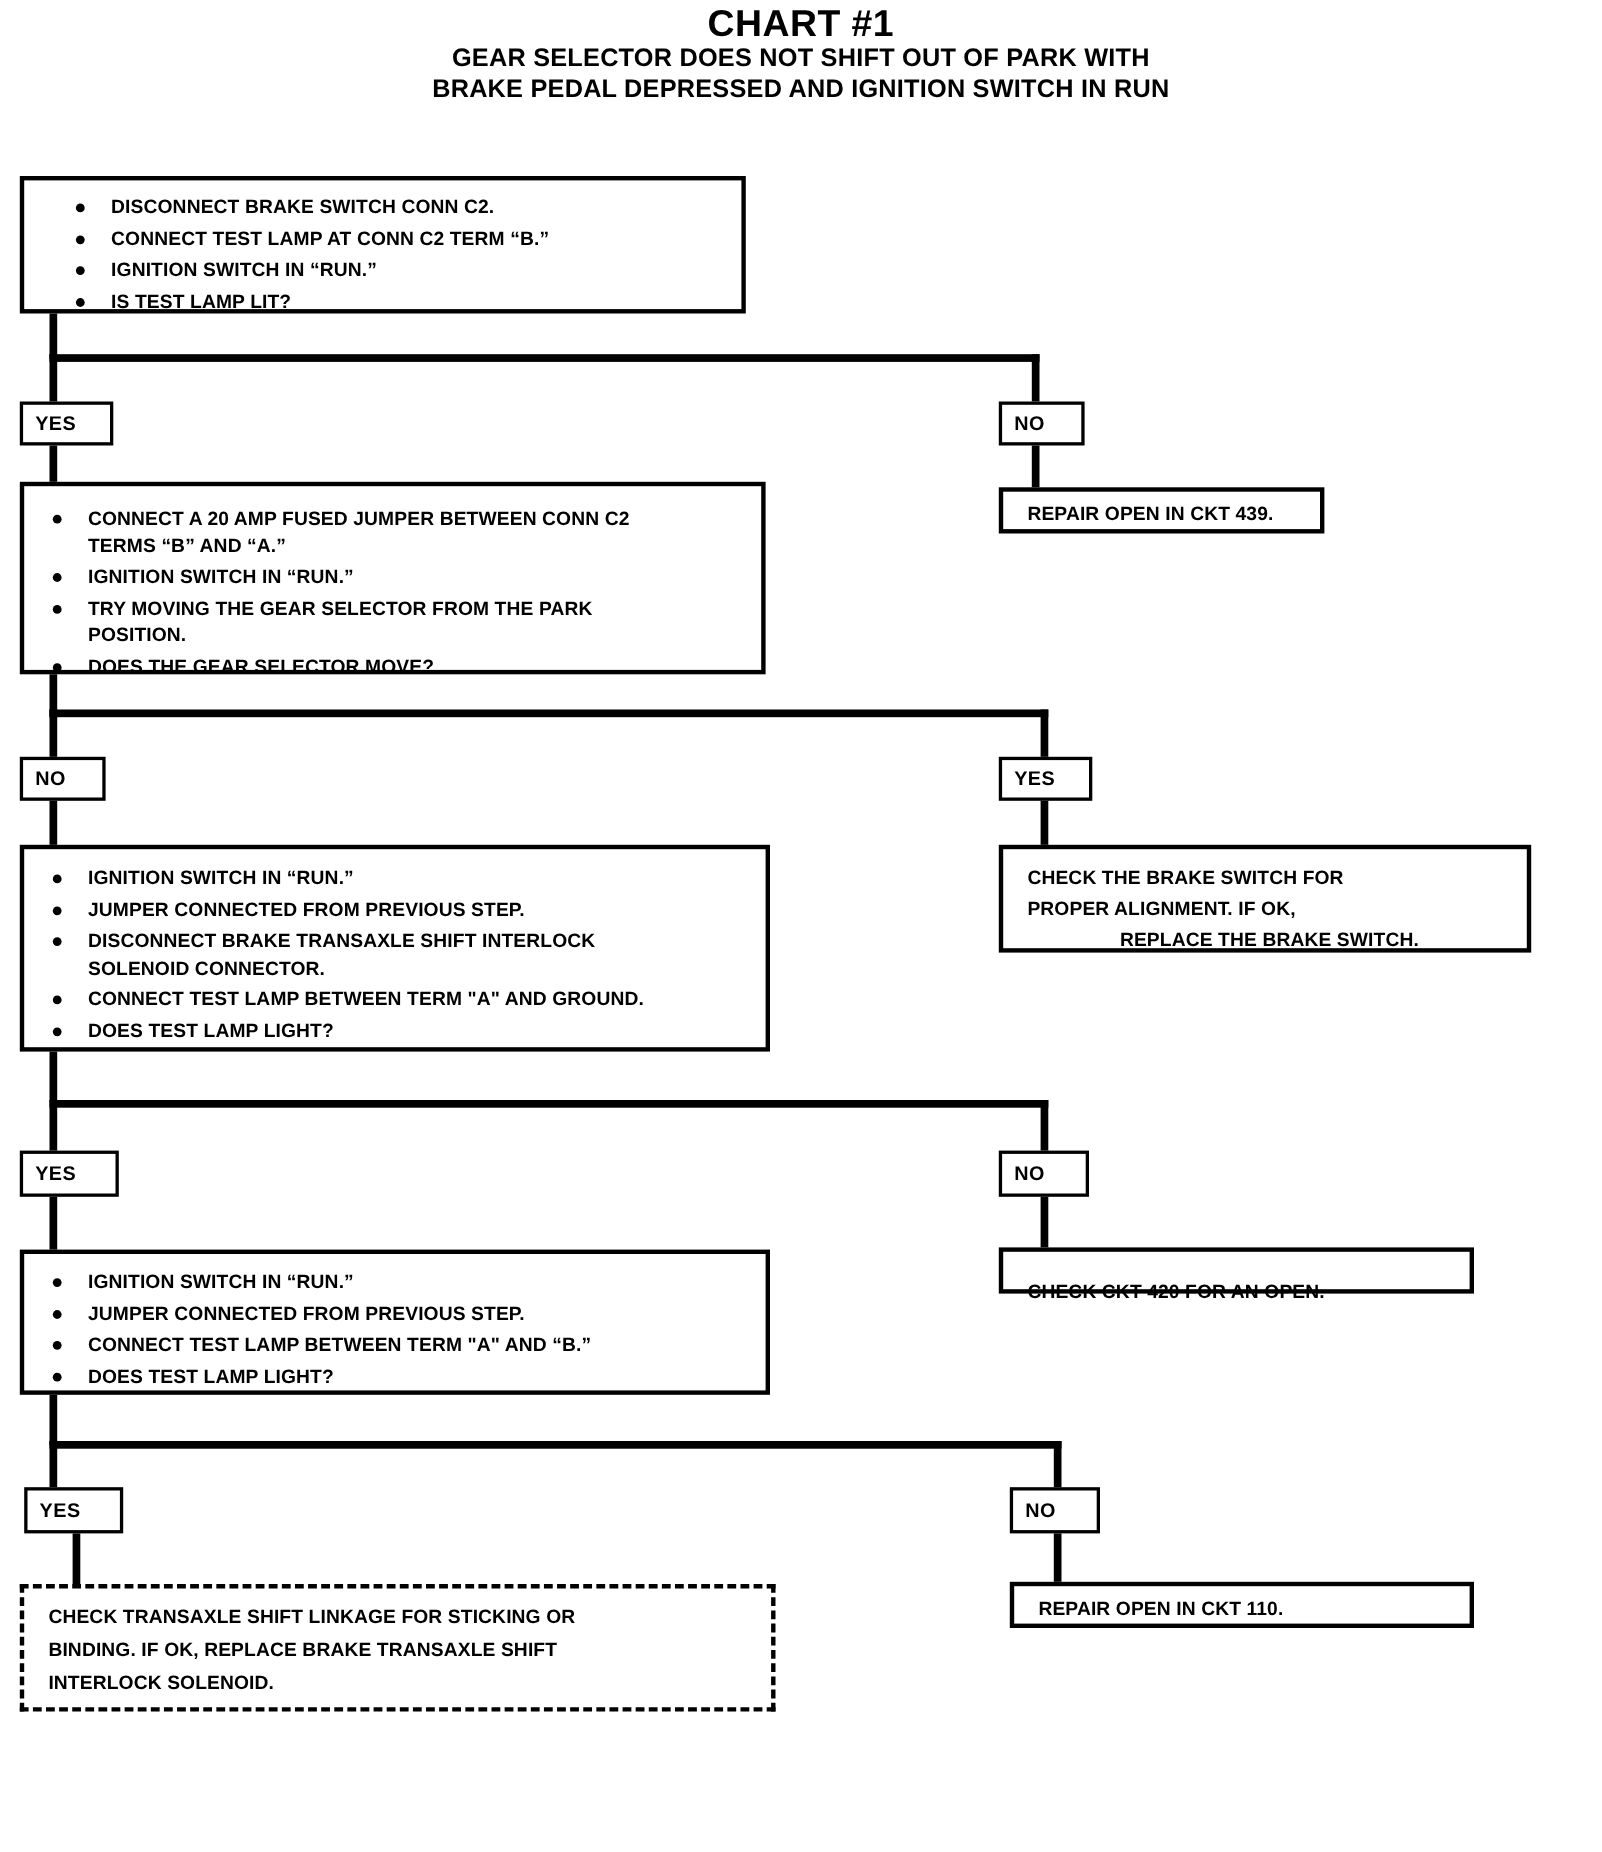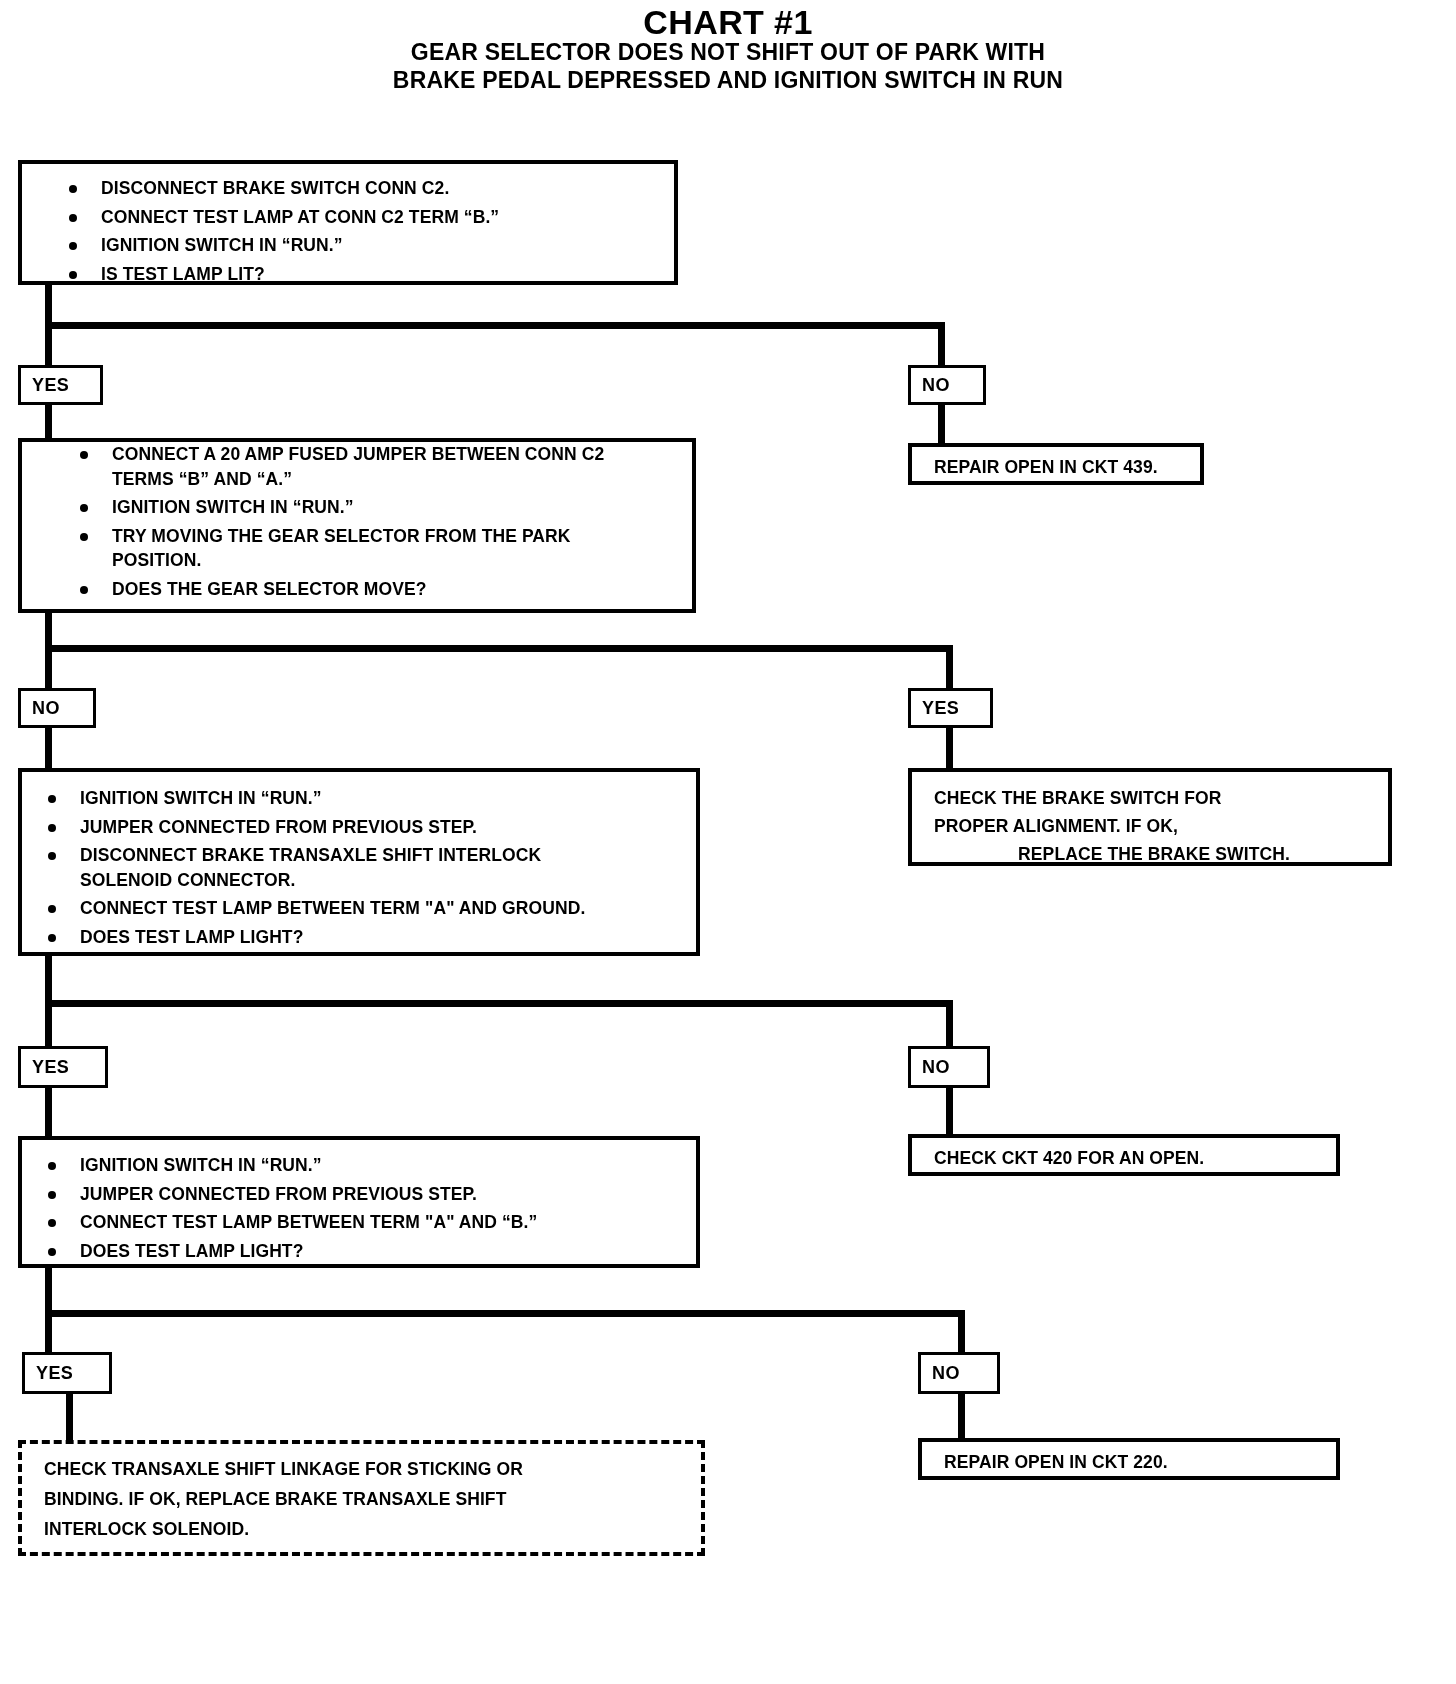--- a/index.html
+++ b/index.html
@@ -135,21 +135,21 @@
   </div>
 
   <div class="vline" style="left:45px; top:405px; height:35px;"></div>
   <div class="vline" style="left:938px; top:405px; height:40px;"></div>
 
   <div class="box" style="left:908px; top:443px; width:296px; height:42px;">
     <div class="plain-text" style="padding-top:7px;">REPAIR OPEN IN CKT 439.</div>
   </div>
 
   <div class="box" style="left:18px; top:438px; width:678px; height:175px;">
-    <ul class="ul" style="padding-top:0;margin-left:32px;">
+    <ul class="ul" style="padding-top:17px;">
       <li class="li" style="margin-bottom:0;">CONNECT A 20 AMP FUSED JUMPER BETWEEN CONN C2</li>
       <li class="li cont">TERMS “B” AND “A.”</li>
       <li class="li">IGNITION SWITCH IN “RUN.”</li>
       <li class="li" style="margin-bottom:0;">TRY MOVING THE GEAR SELECTOR FROM THE PARK</li>
       <li class="li cont">POSITION.</li>
       <li class="li">DOES THE GEAR SELECTOR MOVE?</li>
     </ul>
   </div>
 
   <div class="vline" style="left:45px; top:613px; height:38px;"></div>
@@ -193,21 +193,21 @@
     <span>YES</span>
   </div>
   <div class="ynbox" style="left:908px; top:1046px; width:82px; height:42px;">
     <span>NO</span>
   </div>
 
   <div class="vline" style="left:45px; top:1088px; height:50px;"></div>
   <div class="vline" style="left:946px; top:1088px; height:48px;"></div>
 
   <div class="box" style="left:908px; top:1134px; width:432px; height:42px;">
-    <div class="plain-text" style="padding-top:7px;">CHECK CKT 420 FOR AN OPEN.</div>
+    <div class="plain-text" style="padding-top:23px;">CHECK CKT 420 FOR AN OPEN.</div>
   </div>
 
   <div class="box" style="left:18px; top:1136px; width:682px; height:132px;">
     <ul class="ul" style="padding-top:13px;">
       <li class="li">IGNITION SWITCH IN “RUN.”</li>
       <li class="li">JUMPER CONNECTED FROM PREVIOUS STEP.</li>
       <li class="li">CONNECT TEST LAMP BETWEEN TERM "A" AND “B.”</li>
       <li class="li">DOES TEST LAMP LIGHT?</li>
     </ul>
   </div>
@@ -227,16 +227,16 @@
   <div class="vline" style="left:66px; top:1394px; height:50px;"></div>
   <div class="vline" style="left:958px; top:1394px; height:46px;"></div>
 
   <div class="box dashed" style="left:18px; top:1440px; width:687px; height:116px;">
     <div class="plain-text" style="padding-top:10px; line-height:30px;">CHECK TRANSAXLE SHIFT LINKAGE FOR STICKING OR</div>
     <div class="plain-text" style="padding-top:0; line-height:30px;">BINDING. IF OK, REPLACE BRAKE TRANSAXLE SHIFT</div>
     <div class="plain-text" style="padding-top:0; line-height:30px;">INTERLOCK SOLENOID.</div>
   </div>
 
   <div class="box" style="left:918px; top:1438px; width:422px; height:42px;">
-    <div class="plain-text" style="padding-top:7px;">REPAIR OPEN IN CKT 220.</div>
+    <div class="plain-text" style="padding-top:7px;">REPAIR OPEN IN CKT 110.</div>
   </div>
 
 </div>
 
 </body></html>

